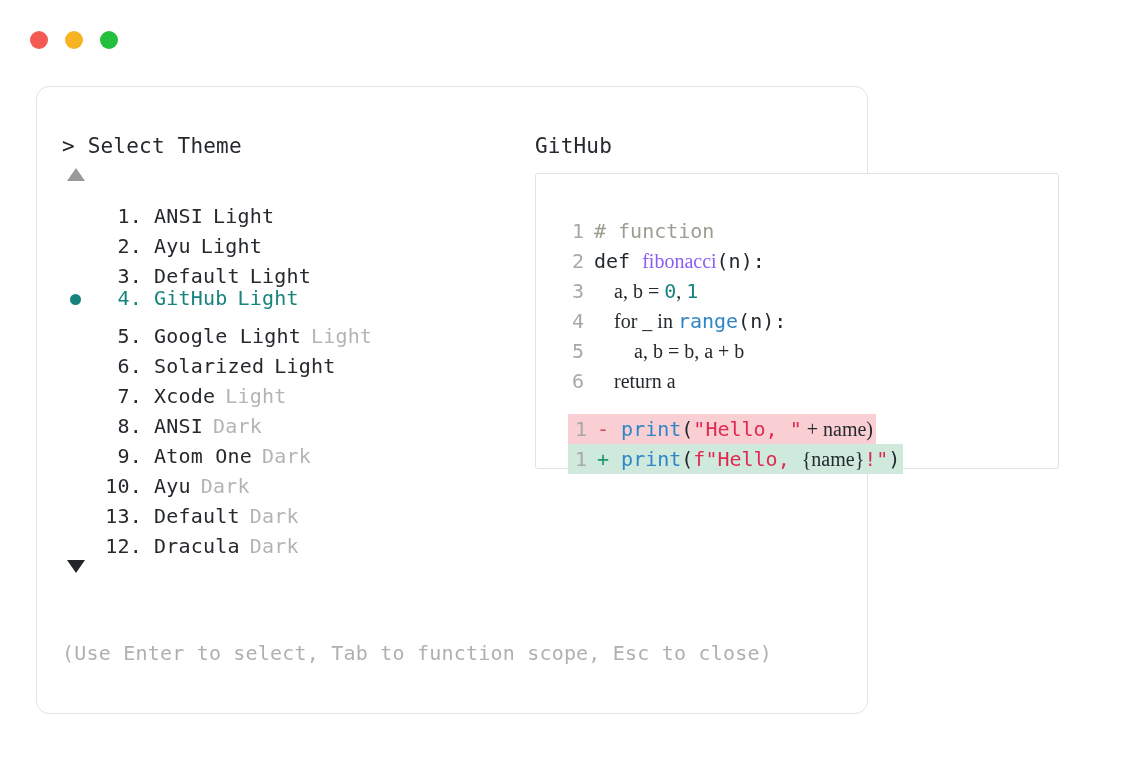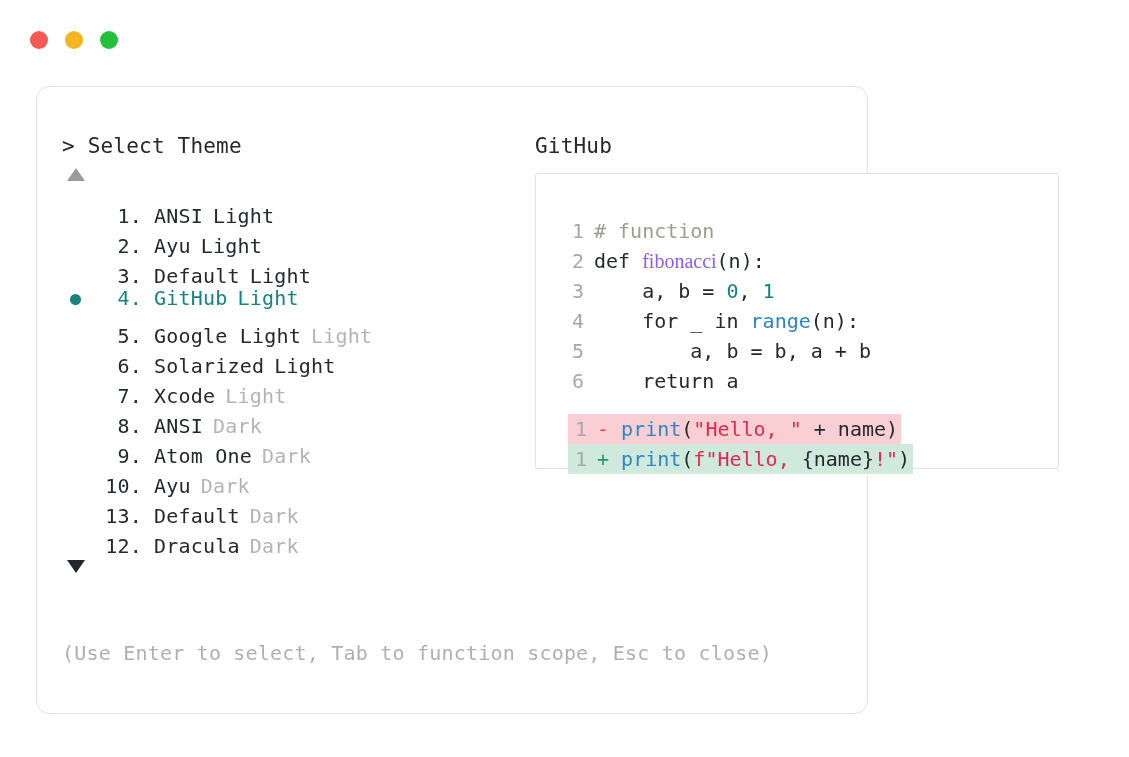--- a/index.html
+++ b/index.html
@@ -185,21 +185,21 @@
   .diff-line {
     display: inline-block;
     padding: 0 3px 0 3px;
   }
   .diff-del { background: #f9cfd4; }
   .diff-add { background: #cfeadd; }
   .diff-sign { color: #d1495f; }
   .diff-sign-add { color: #1d9a6c; }
 
   
-  .t-plain   { color: #24292e; }
+  .t-plain   { color: #24292e; font-family: Liberation Serif, serif; }
   .t-comment { color: #9aa08f; }
   .t-kw      { color: #24292e; }
   .t-fn      { color: #8b5cf6; font-family: Liberation Serif, serif; }
   .t-num     { color: #17837d; }
   .t-builtin { color: #2e86c8; }
   .t-str     { color: #e1294f; }
   .t-punct   { color: #24292e; }
 </style>
 </head>
 <body>

